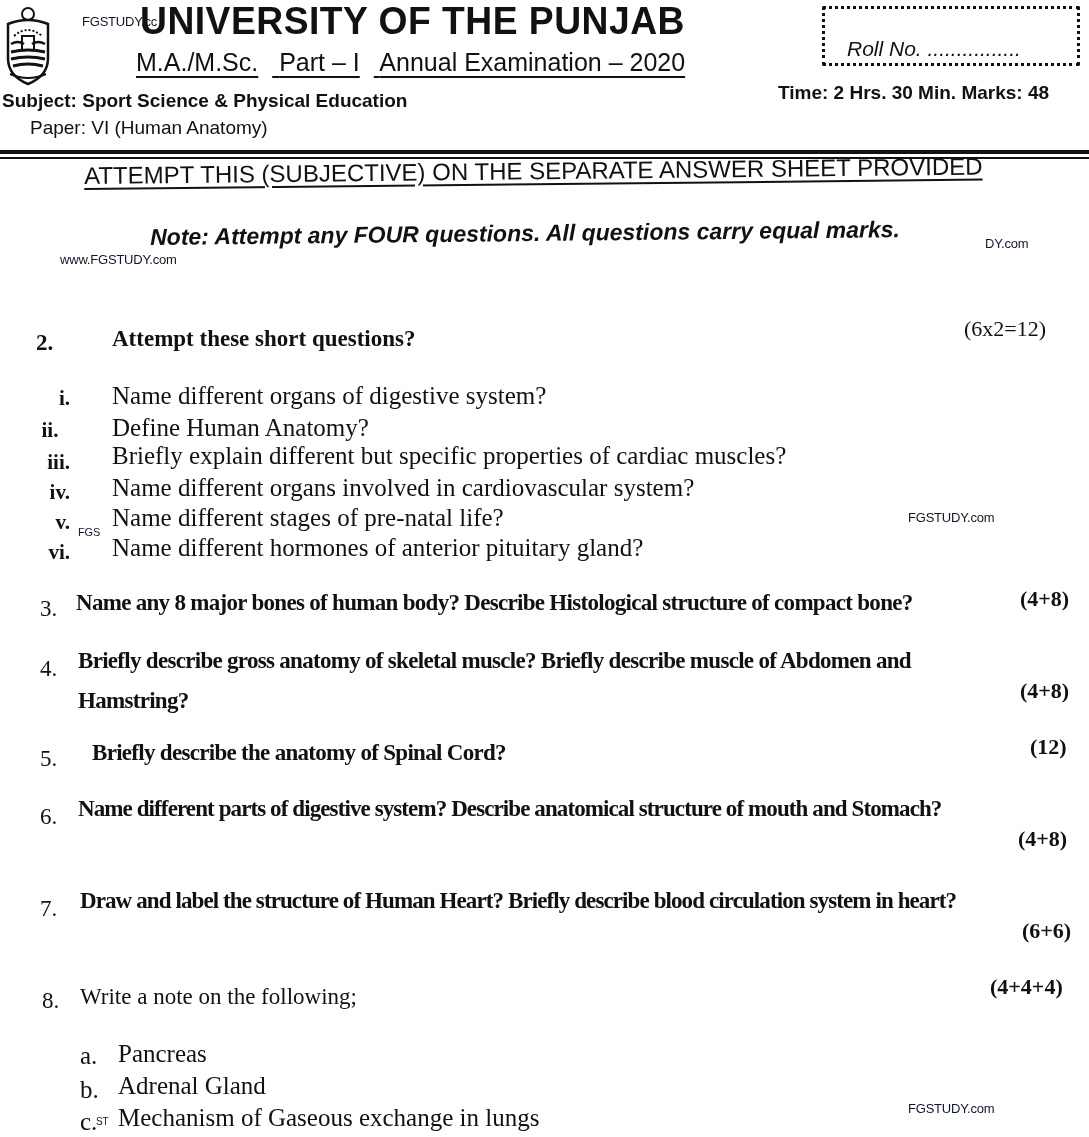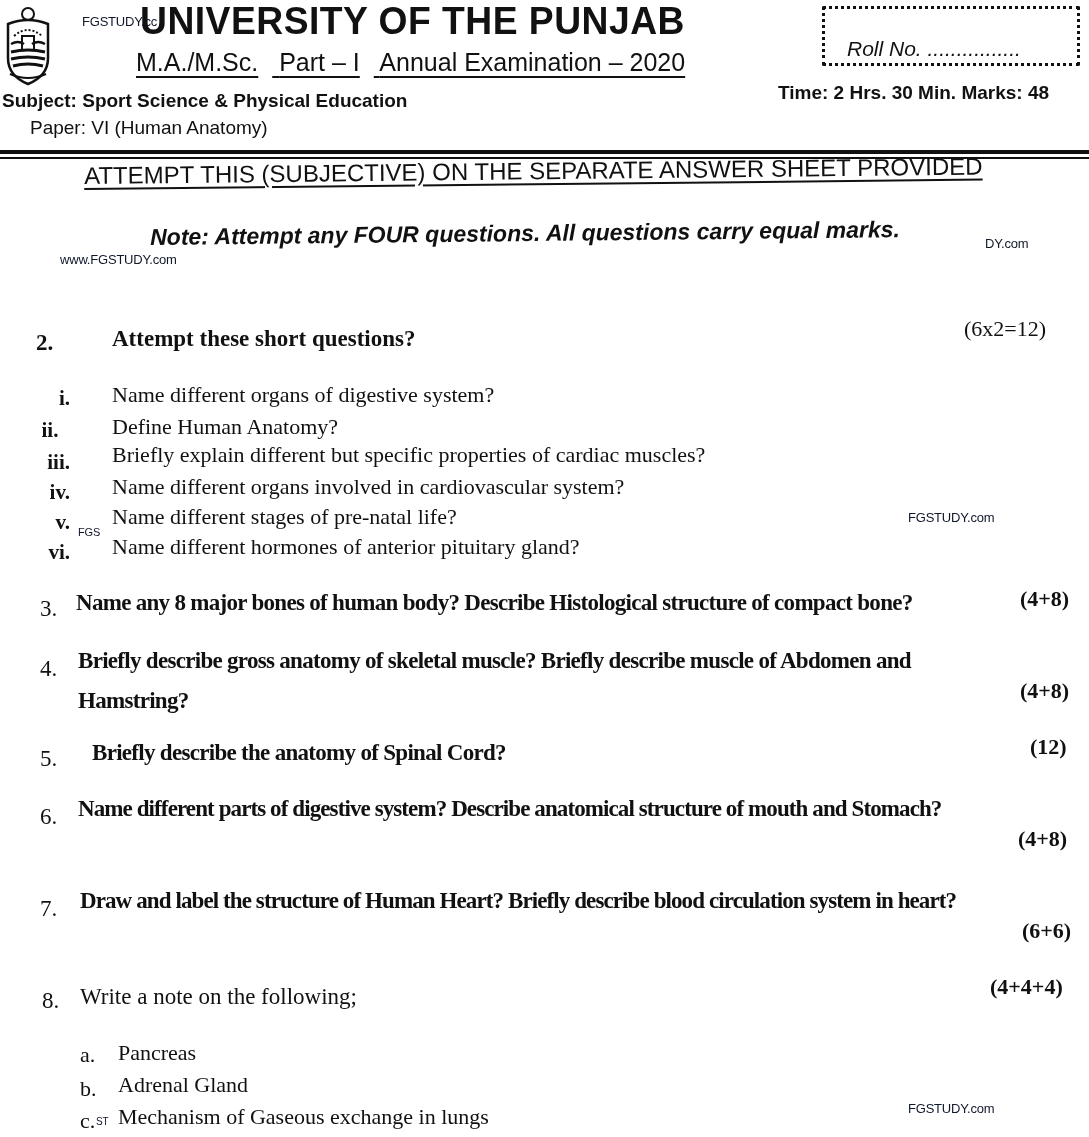--- a/index.html
+++ b/index.html
@@ -30,21 +30,21 @@
   #rule2 { left: 0; top: 157px; width: 1089px; height: 2px; background: #111; }
 
   #attempt-heading { left: 84px; top: 162px; font-size: 24px; text-decoration: underline; text-underline-offset: 4px; transform: rotate(-0.6deg); transform-origin: left top; }
   #note { left: 150px; top: 224px; font-size: 23px; font-weight: bold; font-style: italic; transform: rotate(-0.6deg); transform-origin: left top; }
 
   .q-num { font-size: 23px; }
   .q-text { font-size: 23px; }
   .marks { font-size: 22px; }
   .bold { font-weight: bold; }
   .roman { font-size: 21px; font-weight: bold; text-align: right; width: 40px; }
-  .sub-text { font-size: 22px; }
+  .sub-text { font-size: 25px; }
 </style>
 </head>
 <body>
 
 <div id="logo" class="abs">
   <svg width="48" height="82" viewBox="0 0 48 82">
     <circle cx="24" cy="8" r="6" fill="none" stroke="#111" stroke-width="2"></circle>
     <path d="M4 18 Q24 10 44 18 L44 52 Q44 70 24 78 Q4 70 4 52 Z" fill="none" stroke="#111" stroke-width="2.5"></path>
     <path d="M10 30 Q24 18 38 30" fill="none" stroke="#111" stroke-width="2" stroke-dasharray="2 2"></path>
     <rect x="18" y="30" width="12" height="14" fill="none" stroke="#111" stroke-width="2"></rect>

